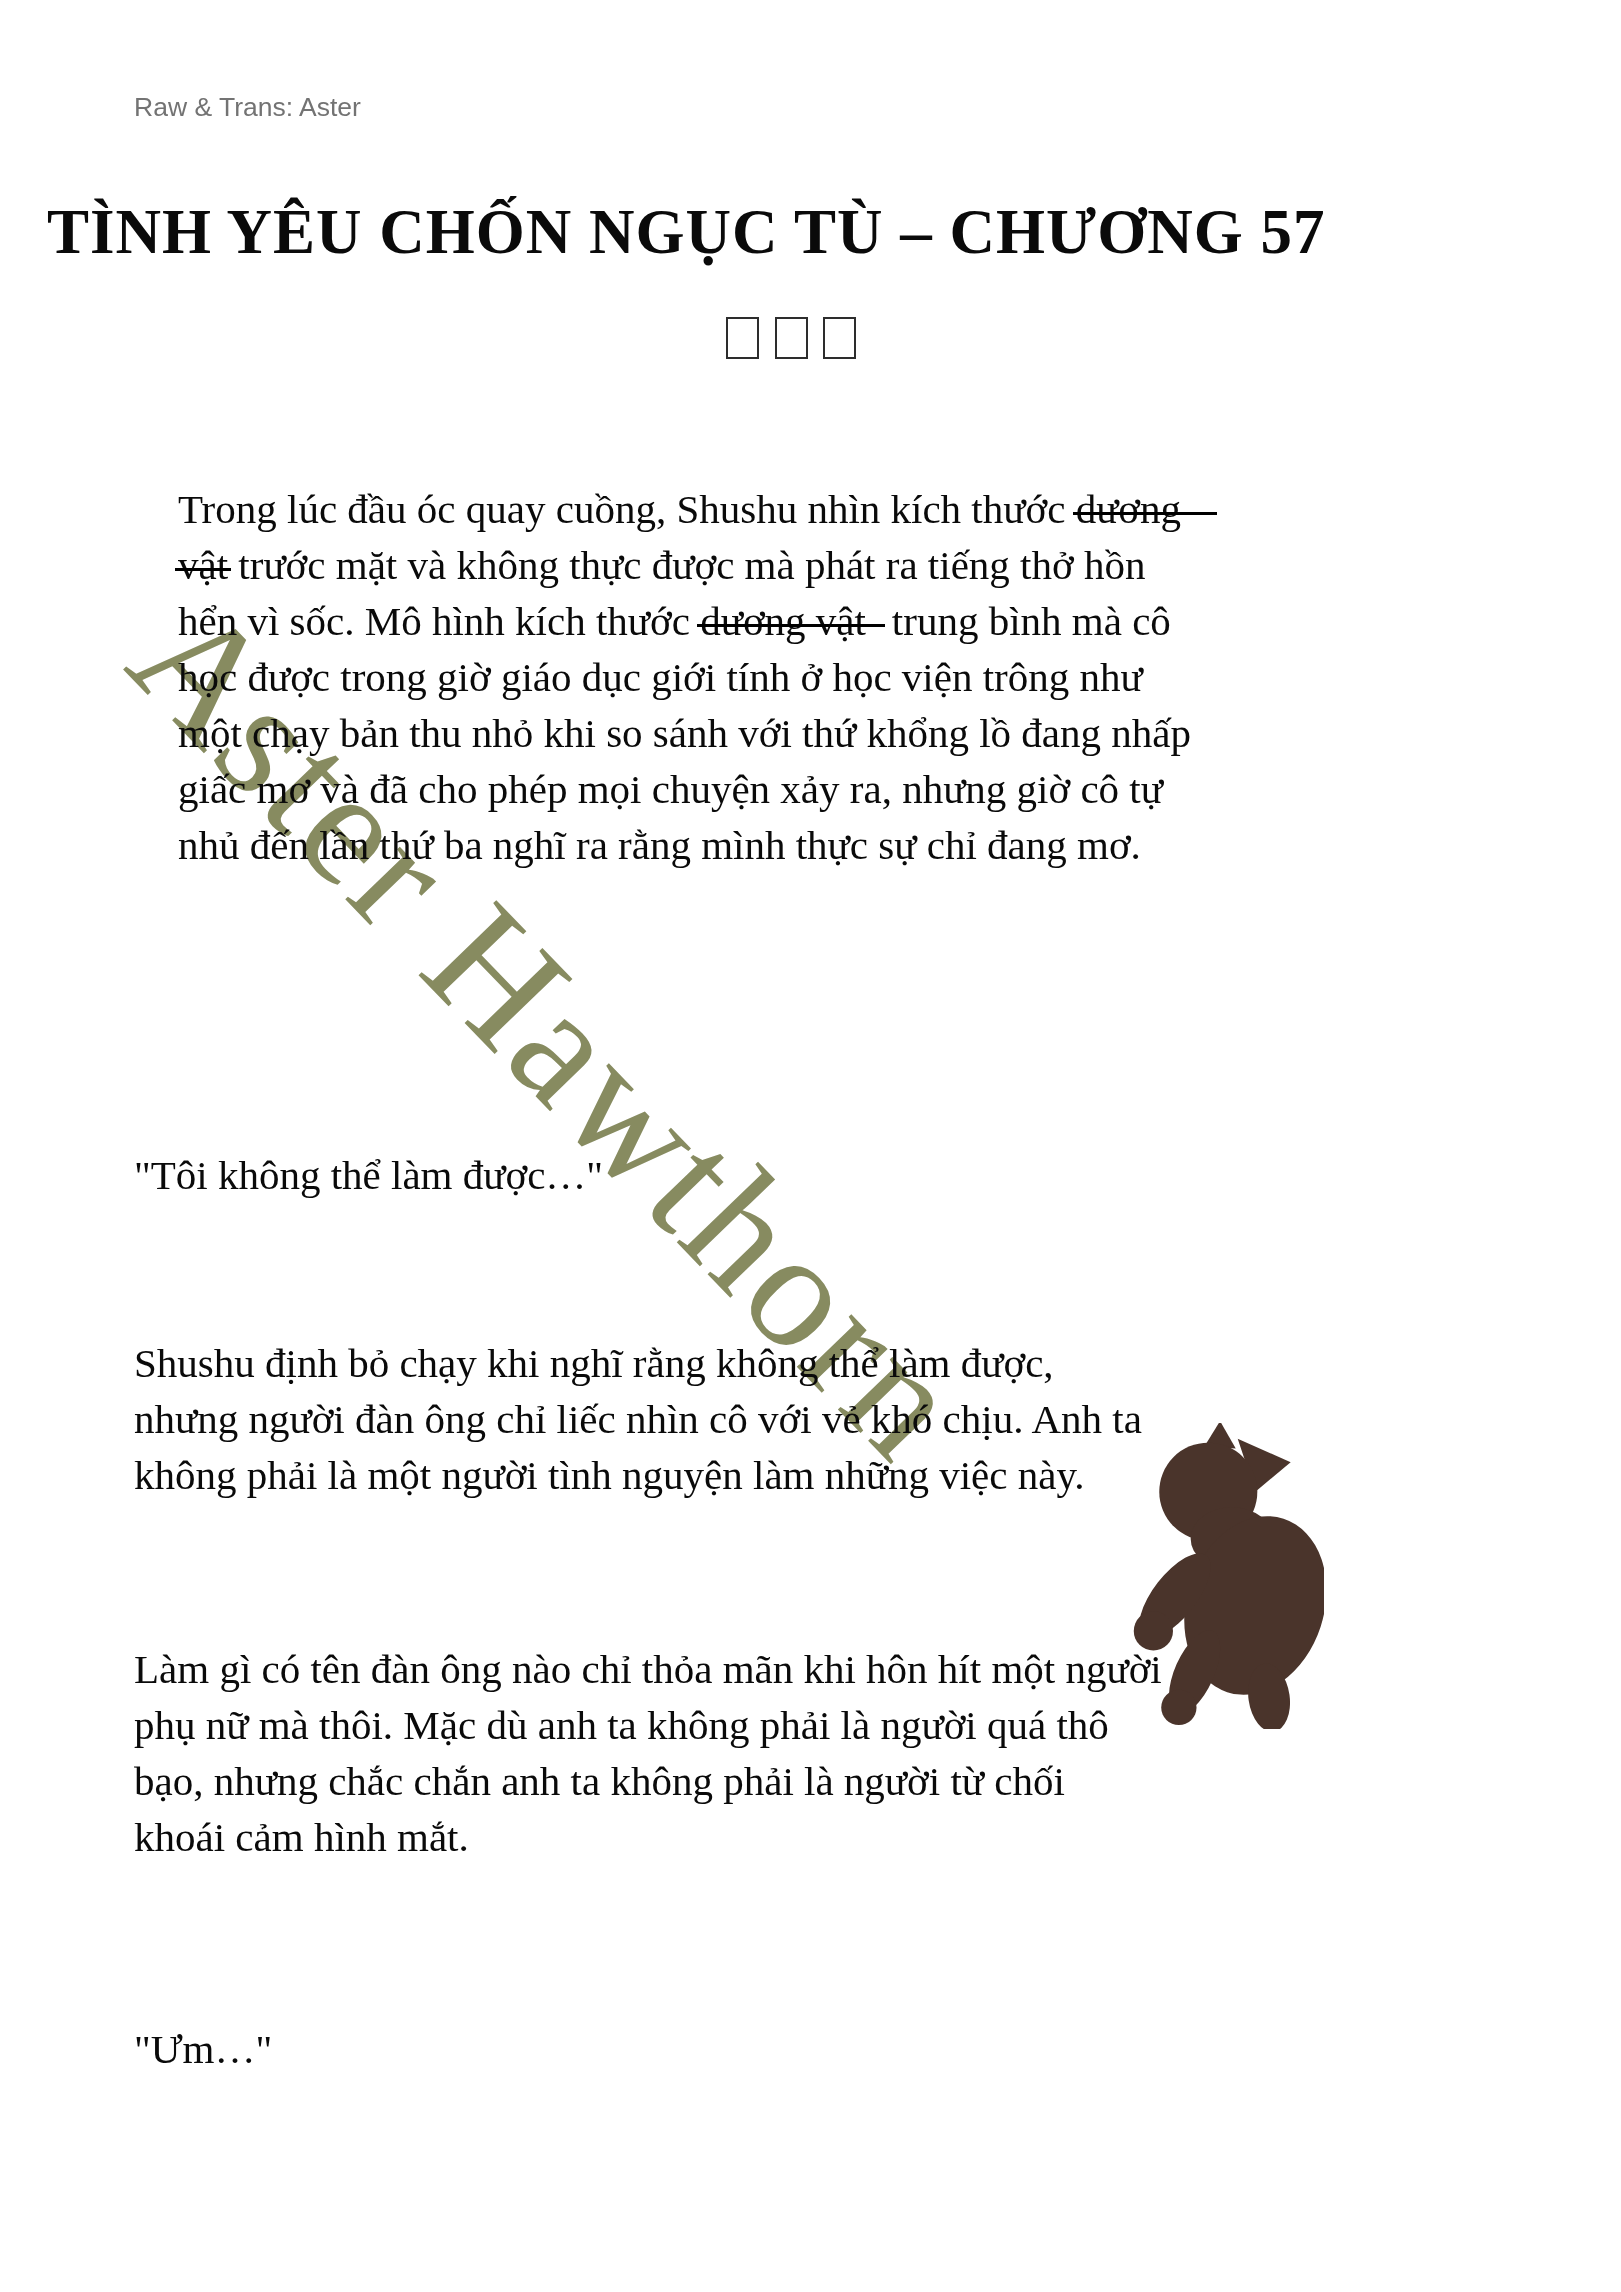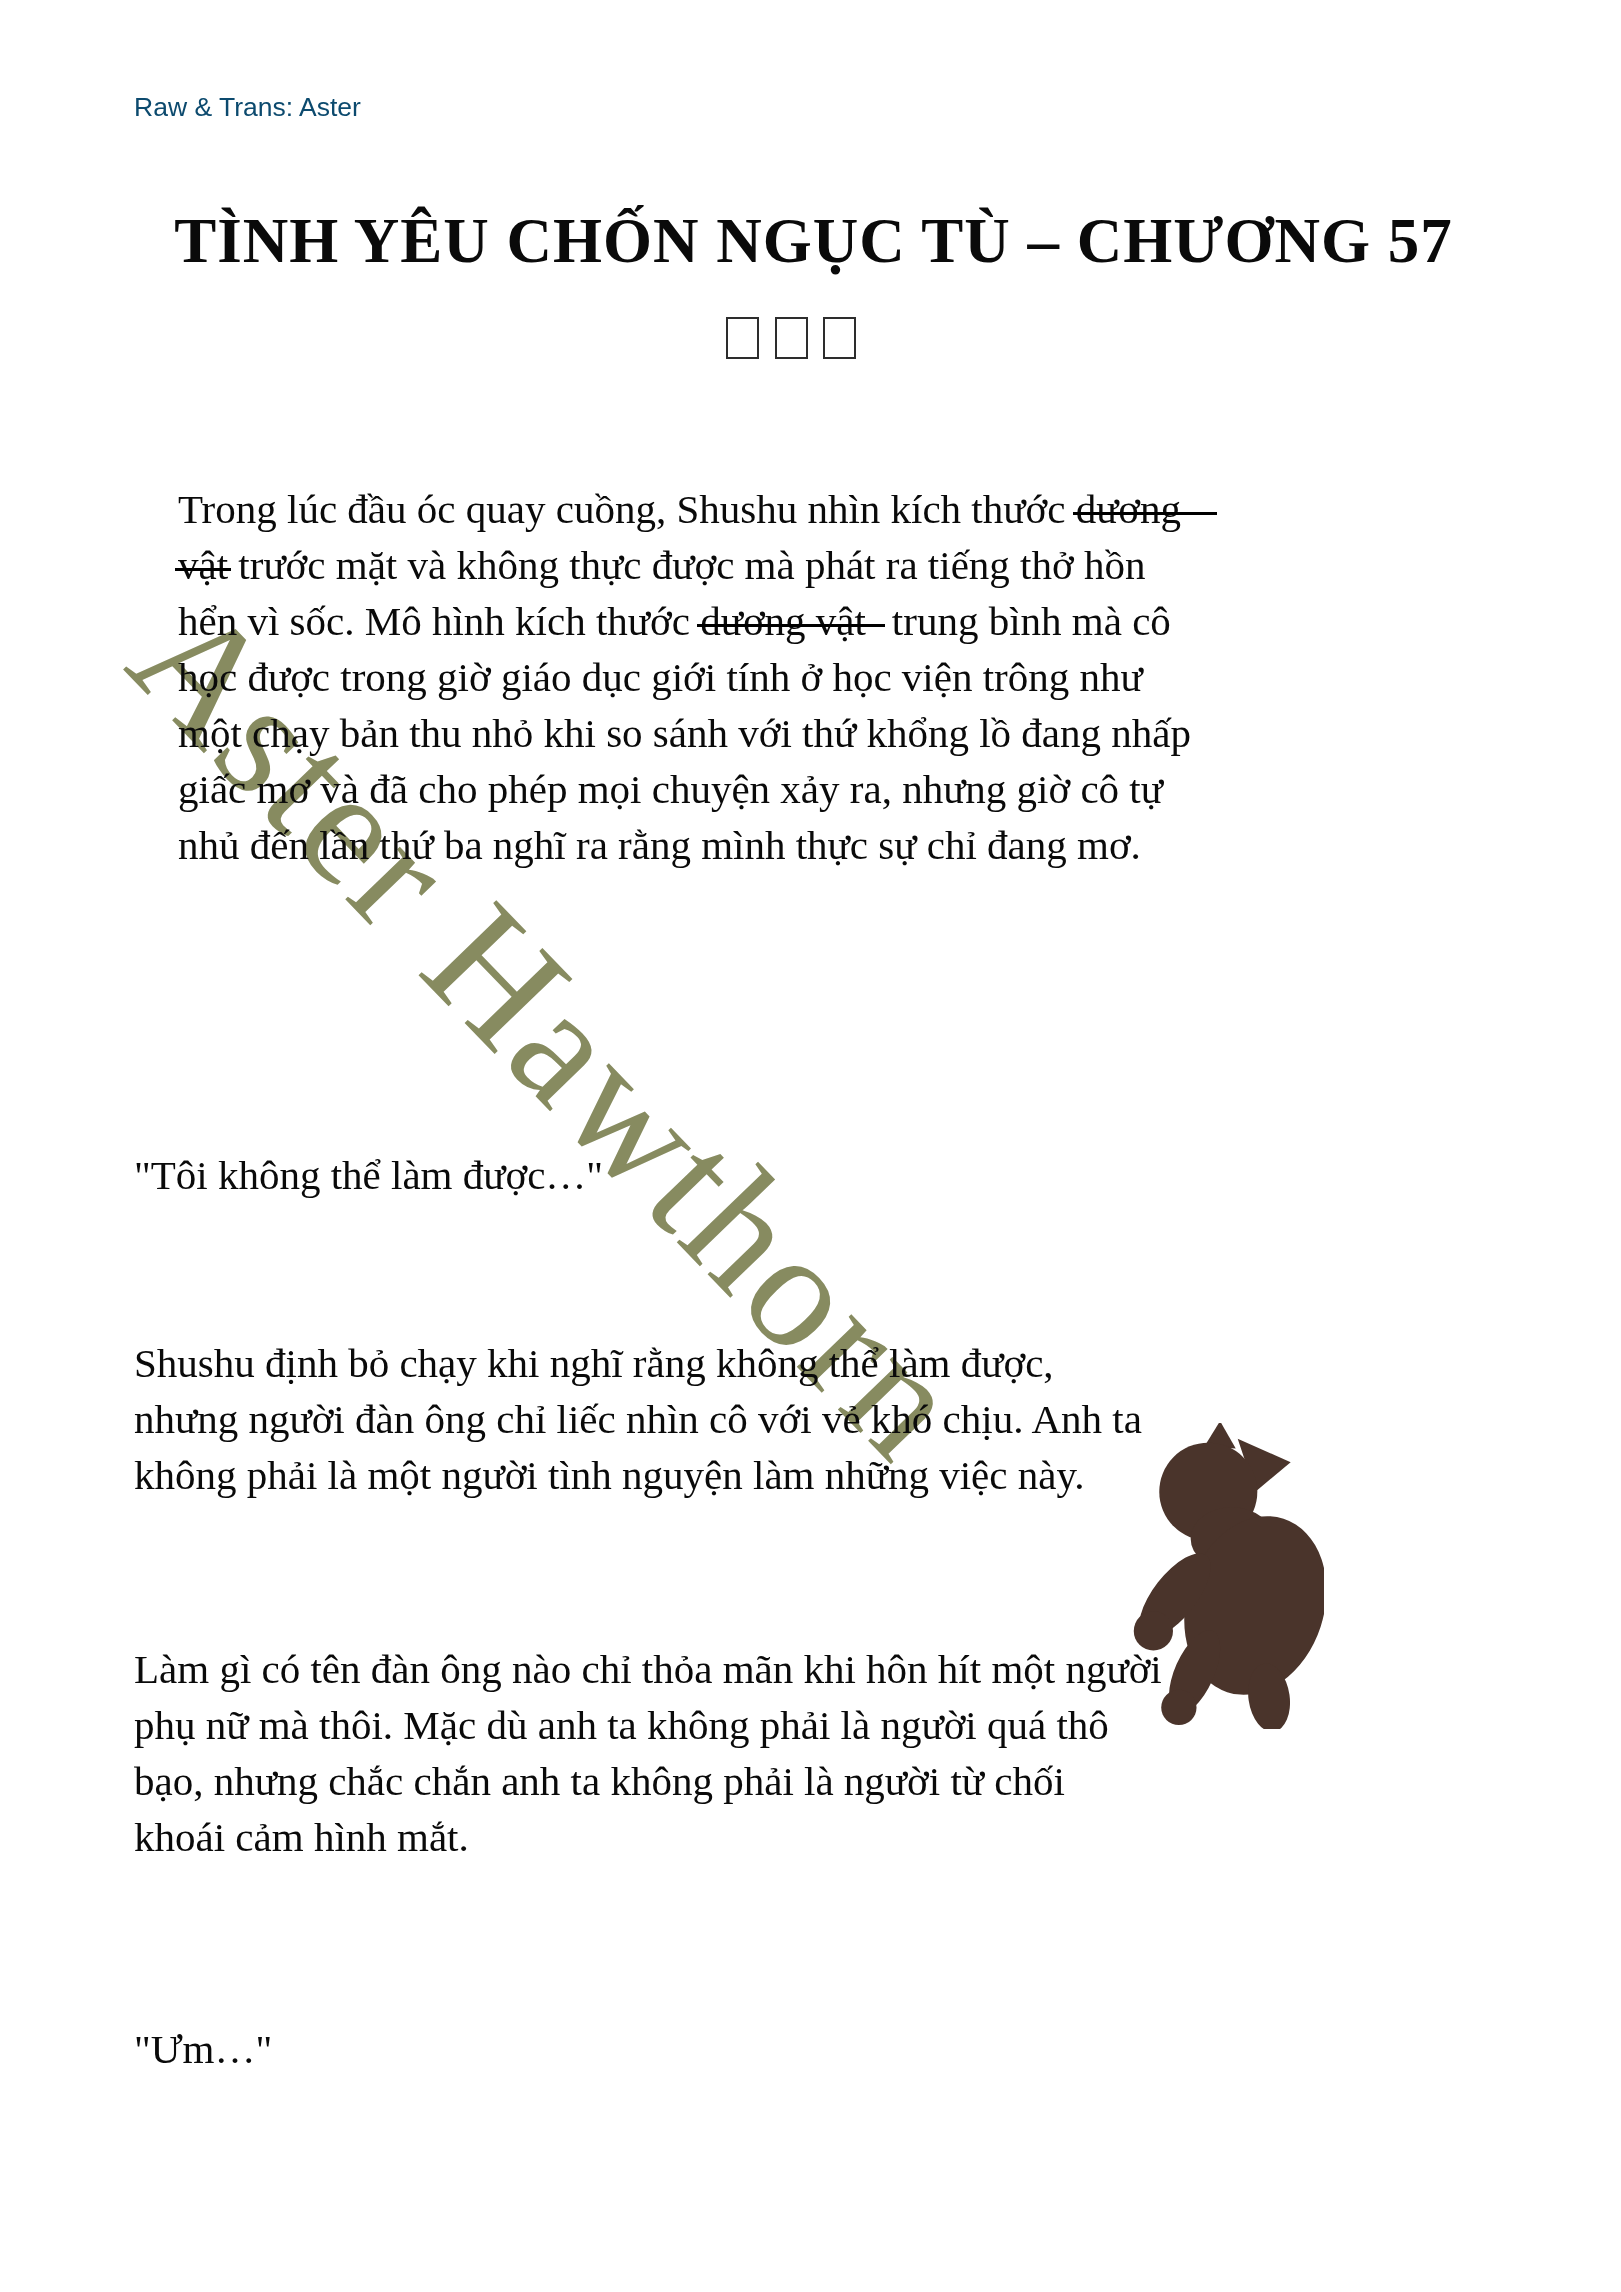--- a/index.html
+++ b/index.html
@@ -8,26 +8,26 @@
     width:1621px;height:2293px;
     margin:0 auto;
     background:#ffffff;
     overflow:hidden;
     font-family:"Liberation Serif","DejaVu Serif",serif;
     color:#0a0a0a;
   }
   .credit{
     position:absolute;left:134px;top:92px;
     font-family:"Liberation Sans","DejaVu Sans",sans-serif;
-    font-size:26.5px;color:#0c4a6e;
+    font-size:26.5px;color:#737373;
     z-index:3;
   }
   .title{
     position:absolute;left:0;right:39px;top:194px;
-    margin:11px;text-align:center;
+    margin:2px;text-align:left;
     font-size:63px;font-weight:bold;letter-spacing:1px;
     white-space:nowrap;
     z-index:3;
     padding-left:45px;
   }
   .boxes{
     position:absolute;left:0;right:39px;top:317px;
     text-align:center;z-index:3;line-height:0;
   }
   .glyphbox{

